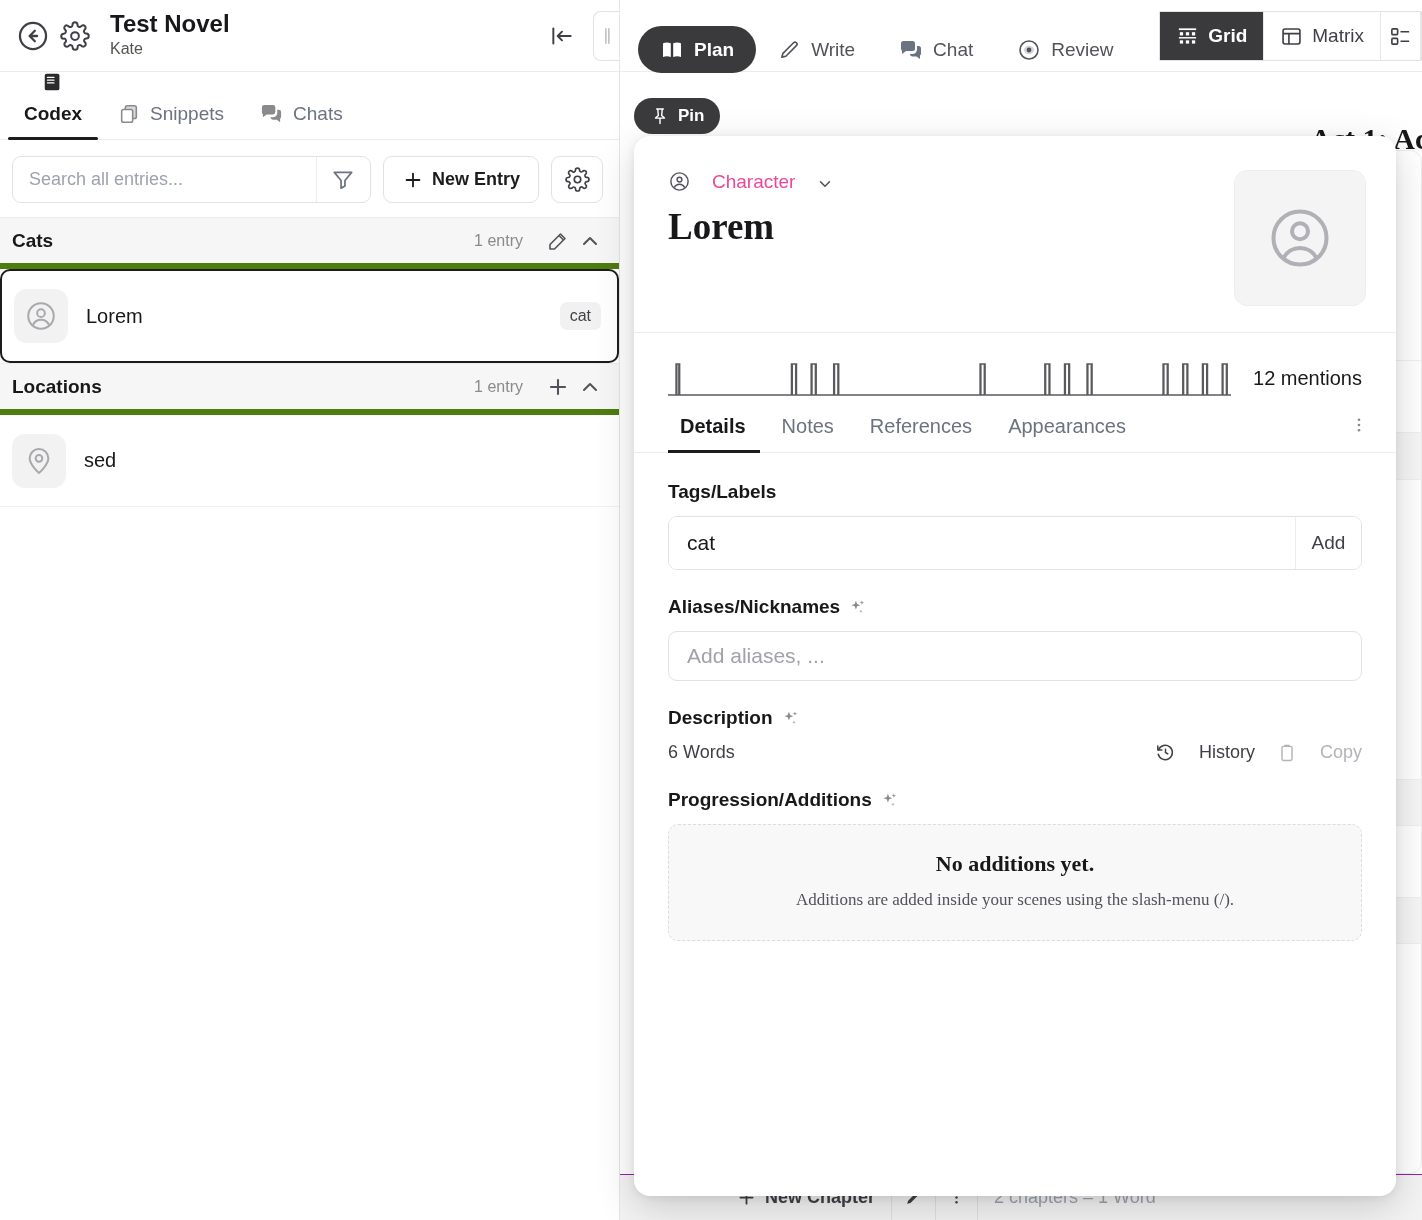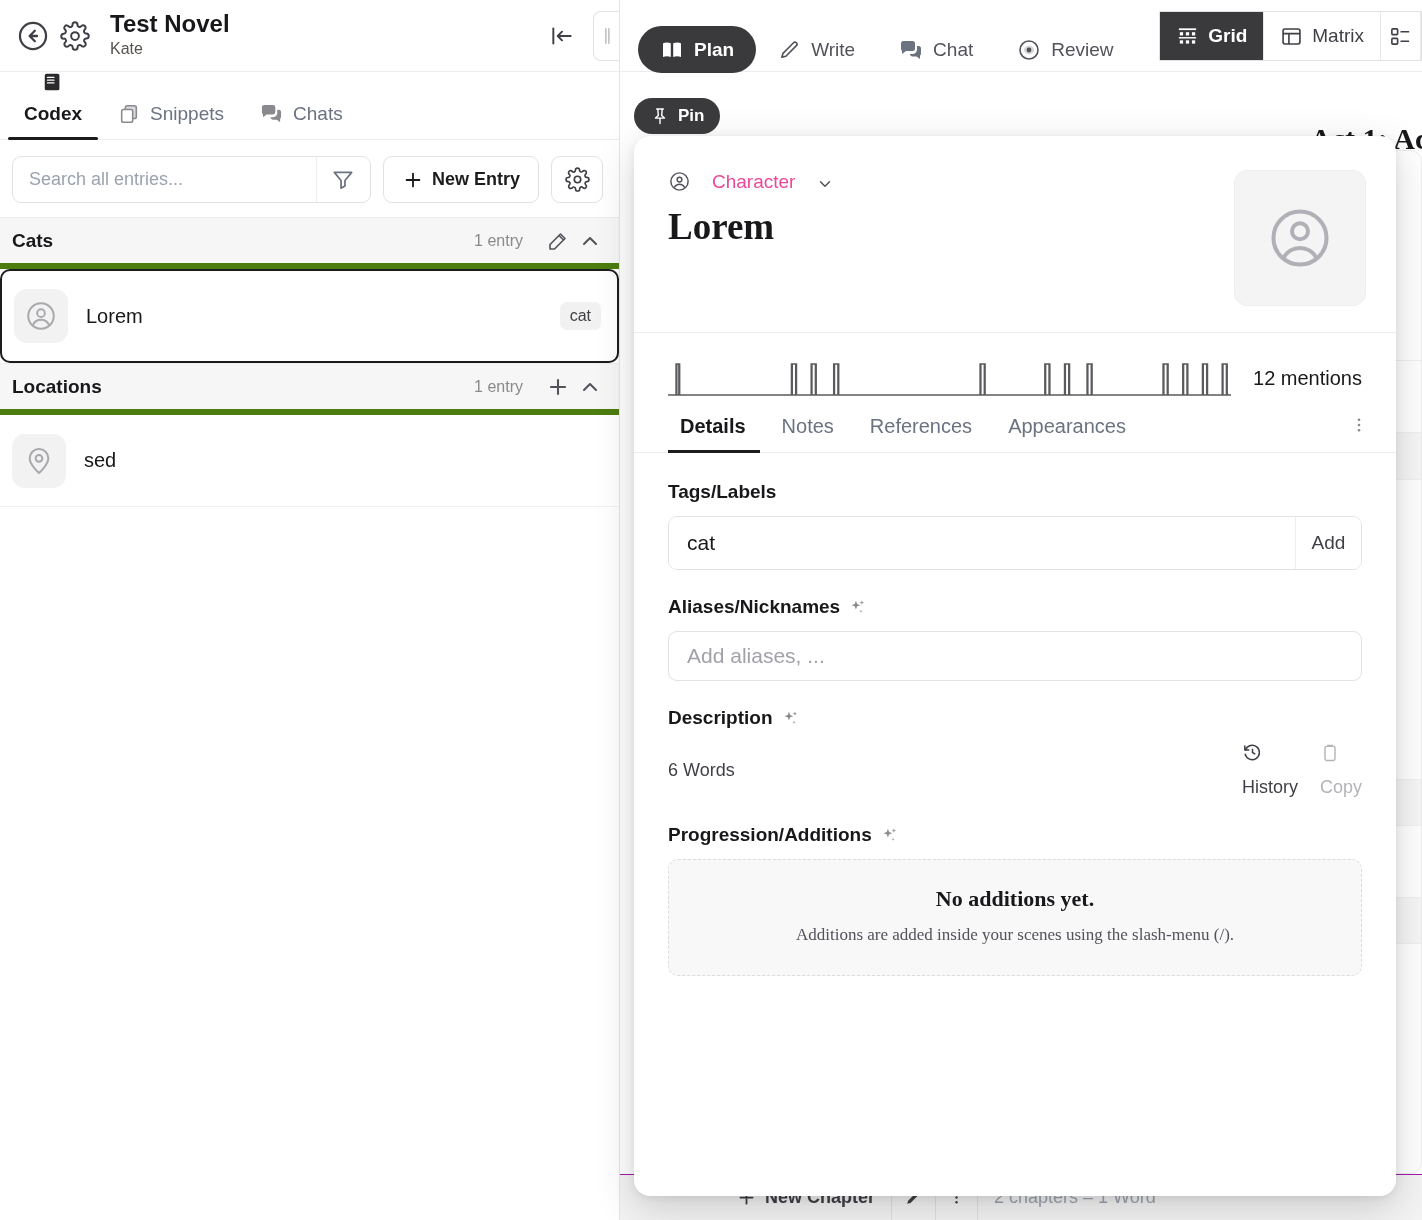--- a/index.html
+++ b/index.html
@@ -279,21 +279,21 @@
   .f-textarea {
     margin-top: 13px; width: 100%; height: 222px;
     border: 1px solid #e2e2e2; border-radius: 9px;
     padding: 16px 18px; font-size: 21px; color: #18181b;
     outline: none; resize: none; font-family: "Liberation Sans", sans-serif;
     background: #fff;
   }
   .f-textarea::placeholder { color: #a1a1aa; }
   .f-meta { display: flex; align-items: center; margin-top: 13px; }
   .f-words { font-size: 18px; color: #3f3f46; flex: 1; }
-  .f-act { display: flex; align-items: flex-start; gap: 14px; font-size: 18px; color: #3f3f46; margin-left: 22px; flex-direction: column; }
+  .f-act { display: flex; align-items: flex-end; gap: 23px; font-size: 18px; color: #3f3f46; margin-left: 22px; }
   .f-act.dim { color: #b4b4b8; }
   .f-group { margin-top: 26px; }
   .f-empty {
     margin-top: 13px;
     border: 1px dashed #dcdcdc; border-radius: 10px;
     background: #f8f8f8;
     padding: 26px 20px 30px 20px; text-align: center;
   }
   .f-empty-t {
     font-family: "Liberation Serif", serif;

